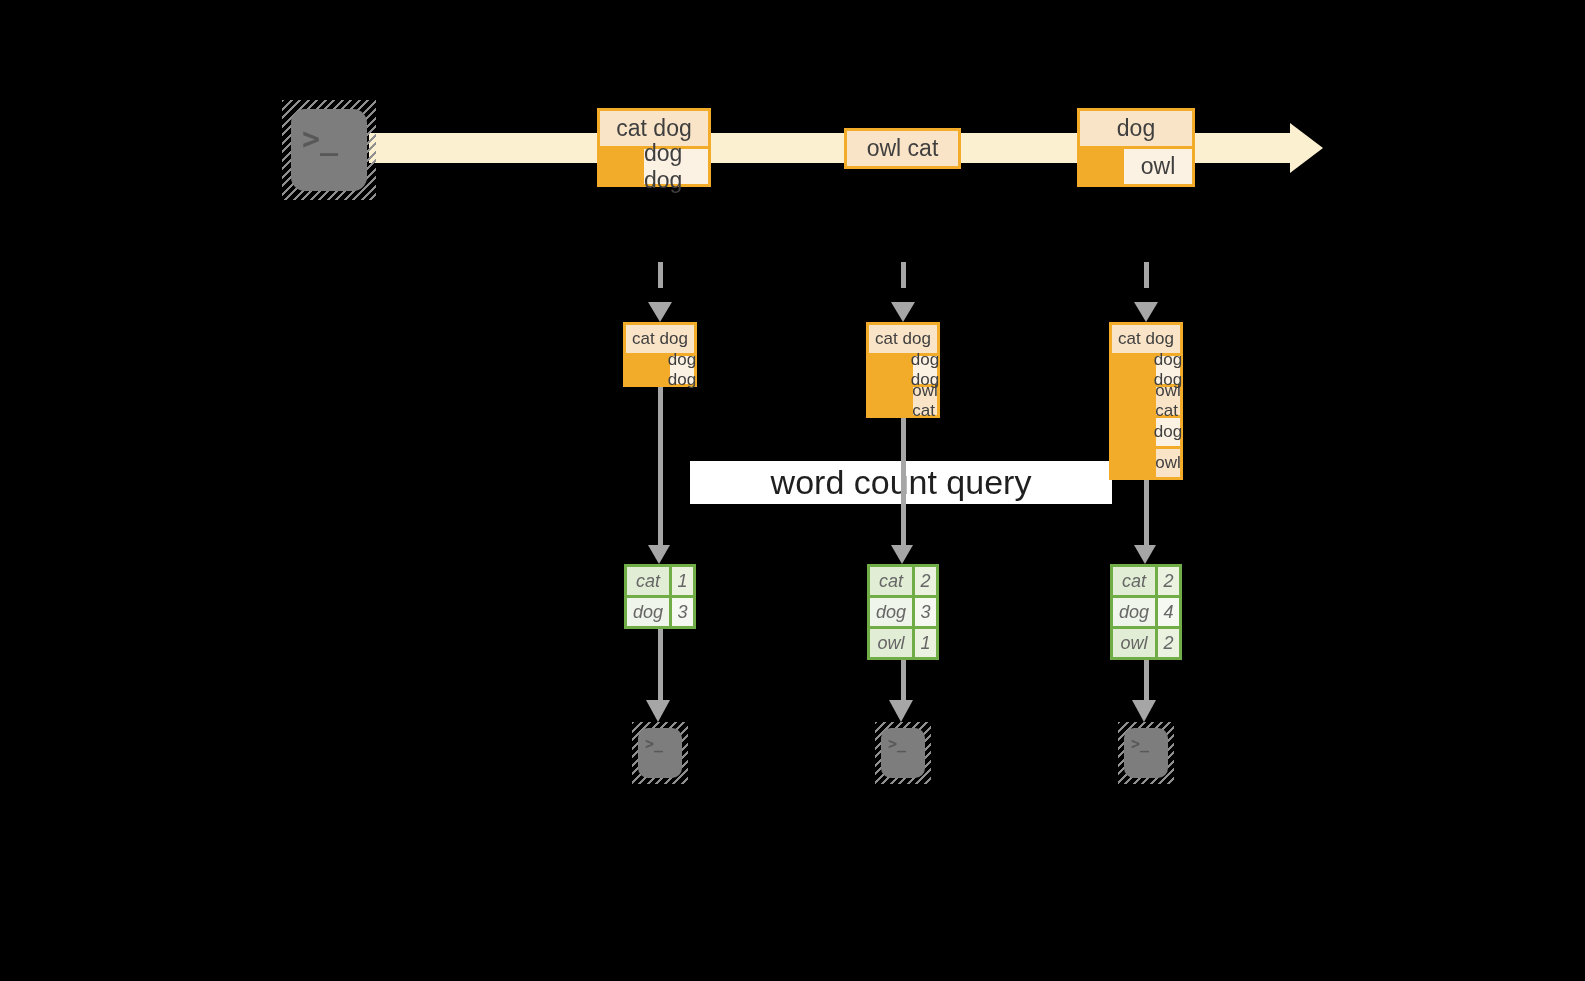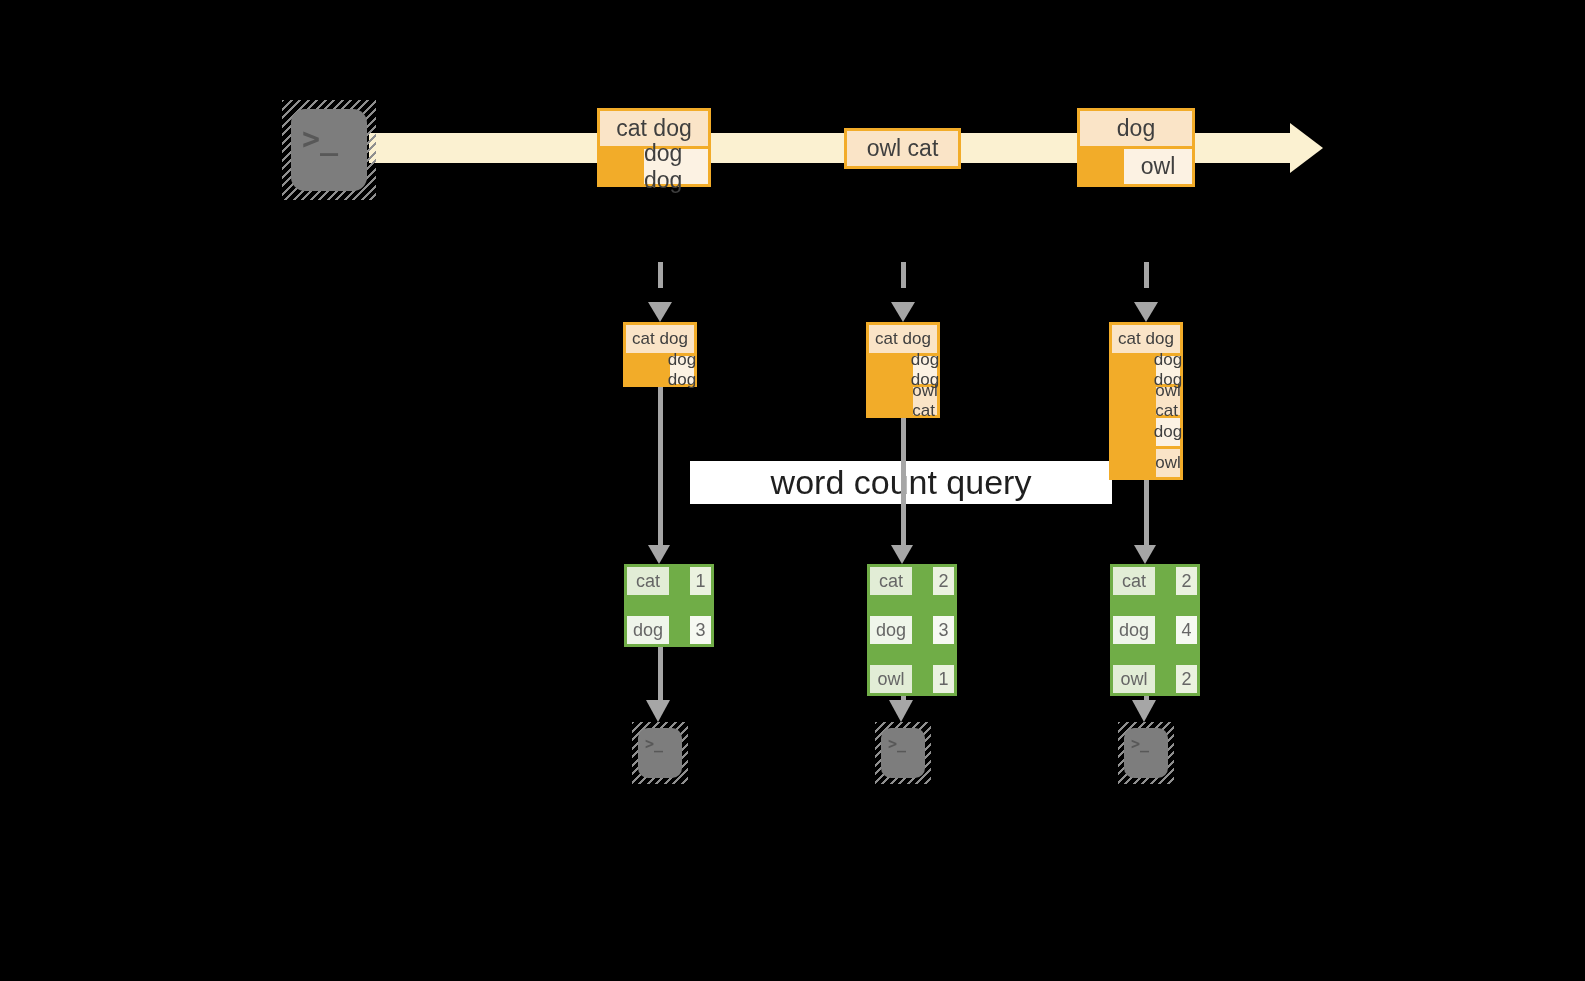--- a/index.html
+++ b/index.html
@@ -42,22 +42,22 @@
   .dash-line{width:5px; background:repeating-linear-gradient(to bottom, var(--arrow-gray) 0 26px, transparent 26px 38px); z-index:3;}
   .arrow-head{width:0; height:0; border-left:12px solid transparent;
     border-right:12px solid transparent; border-top:20px solid var(--arrow-gray); z-index:3;}
   .solid-line{width:5px; background:var(--arrow-gray); z-index:3;}
 
   
   .qlabel{background:var(--label-bg); z-index:2; display:flex; align-items:center;
     justify-content:center; font-size:34px; color:#1f1f1f;}
 
   
-  .result{display:grid; grid-template-columns:42px 21px; gap:21px; padding:3px;
-    background:var(--table-border); z-index:4;}
+  .result{display:grid; grid-template-columns:42px 21px; gap:3px; padding:3px;
+    background:var(--table-border); z-index:4;font-style:italic;}
   .result .cell{height:28px; display:flex; align-items:center; justify-content:center;
     font-size:18px; color:var(--table-text);}
   .result .r-odd.word{background:var(--table-word-odd);}
   .result .r-odd.num{background:var(--table-num-odd);}
   .result .r-even.word{background:var(--table-word-even);}
   .result .r-even.num{background:var(--table-num-even);}
 </style>
 </head>
 <body>
 

